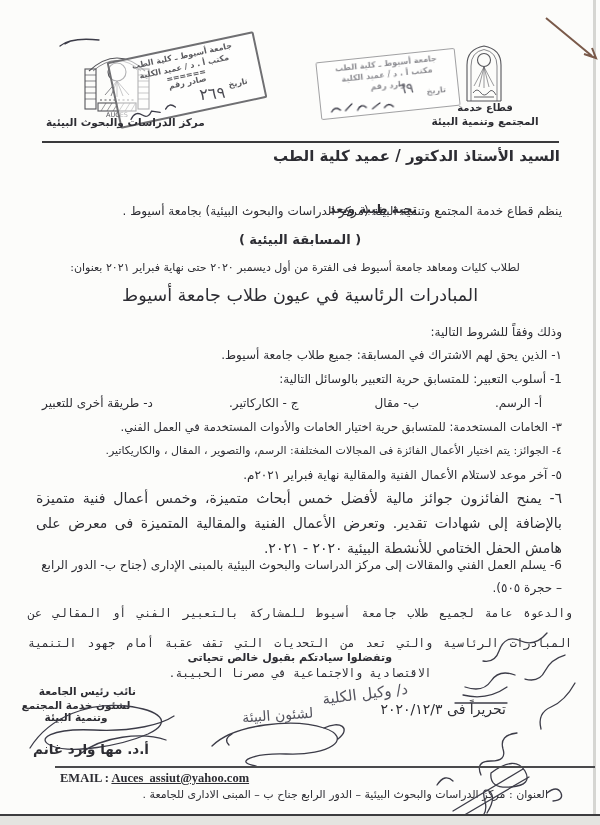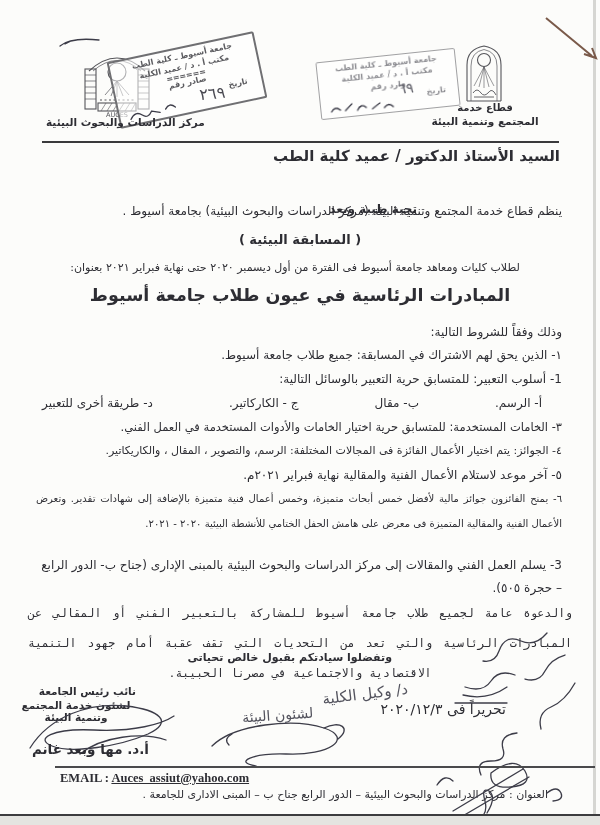--- a/index.html
+++ b/index.html
@@ -53,29 +53,29 @@
   .sector2   { left: 420px; top: 115px; width: 130px; text-align: center; font-size: 10.5px; font-weight: bold; }
 
   .hr-header { left: 42px; top: 141px; width: 517px; height: 2px; background: #3a3a3c; }
 
   
   .addressee   { right: 40px; top: 147px; font-size: 15px; font-weight: bold; }
   .greeting    { right: 183px; top: 180px; font-size: 12px; font-weight: bold; margin-top: 22px; }
   .intro       { right: 38px; left: 38px; top: 204px; font-size: 12px; }
   .competition { left: 0; right: 0; top: 232px; text-align: center; font-size: 13px; font-weight: bold; }
   .audience    { left: 20px; right: 30px; top: 261px; text-align: center; font-size: 11px; white-space: nowrap; }
-  .main-title  { left: 0; right: 0; top: 285px; text-align: center; font-size: 17.5px; font-weight: bold; }
+  .main-title  { left: 0; right: 0; top: 285px; text-align: center; font-size: 17.5px; font-weight: normal; }
   .cond-intro  { right: 38px; top: 325px; font-size: 12px; }
   .cond1 { right: 38px; top: 348px; font-size: 12px; }
   .cond2 { right: 38px; top: 372px; font-size: 12px; }
   .options-row { right: 58px; left: 42px; top: 396px; display: flex; justify-content: space-between; font-size: 12px; }
   .cond3 { right: 38px; top: 420px; font-size: 11.5px; white-space: nowrap; }
   .cond4 { right: 38px; top: 444px; font-size: 11px;  white-space: nowrap; }
   .cond5 { right: 38px; top: 468px; font-size: 12px; }
-  .cond6 { right: 38px; left: 36px; top: 486px; font-size: 10px; line-height: 25px; text-align: justify; text-align-last: right; }
+  .cond6 { right: 38px; left: 36px; top: 486px; font-size: 14px; line-height: 25px; text-align: justify; text-align-last: right; }
   .cond7 { right: 38px; left: 36px; top: 554px; font-size: 12px;   line-height: 23px; }
   .invitation { right: 28px; left: 28px; top: 599px; font-size: 11.5px; line-height: 30px; text-align: justify; text-align-last: center; font-family: Liberation Mono, monospace; }
   .closing { right: 208px; top: 651px; font-size: 11px; font-weight: bold; }
   .written-date { right: 94px; top: 701px; font-size: 14px; }
 
   
   .hw { color: #41414d; font-size: 15px; opacity: .9; }
   .hw1 { left: 322px; top: 685px; transform: rotate(-7deg); }
   .hw2 { left: 242px; top: 707px; transform: rotate(-4deg); font-size: 14px; }
   .ink { stroke: #3c3c48; fill: none; stroke-width: 1.3; stroke-linecap: round; stroke-linejoin: round; }
@@ -172,40 +172,40 @@
   <span>أ- الرسم.</span>
   <span>ب- مقال</span>
   <span>ج - الكاركاتير.</span>
   <span>د- طريقة أخرى للتعبير</span>
 </div>
 
 <div class="abs cond3">٣- الخامات المستخدمة: للمتسابق حرية اختيار الخامات والأدوات المستخدمة في العمل الفني.</div>
 <div class="abs cond4">٤- الجوائز: يتم اختيار الأعمال الفائزة فى المجالات المختلفة: الرسم، والتصوير ، المقال ، والكاريكاتير.</div>
 <div class="abs cond5">٥- آخر موعد لاستلام الأعمال الفنية والمقالية نهاية فبراير ٢٠٢١م.</div>
 <div class="abs cond6">٦- يمنح الفائزون جوائز مالية لأفضل خمس أبحاث متميزة، وخمس أعمال فنية متميزة بالإضافة إلى شهادات تقدير. وتعرض الأعمال الفنية والمقالية المتميزة فى معرض على هامش الحفل الختامي للأنشطة البيئية ٢٠٢٠ - ٢٠٢١.</div>
-<div class="abs cond7">3- يسلم العمل الفني والمقالات إلى مركز الدراسات والبحوث البيئية بالمبنى الإدارى (جناح ب- الدور الرابع – حجرة ٥٠٥).</div>
+<div class="abs cond7">6- يسلم العمل الفني والمقالات إلى مركز الدراسات والبحوث البيئية بالمبنى الإدارى (جناح ب- الدور الرابع – حجرة ٥٠٥).</div>
 <div class="abs invitation">والدعوة عامة لجميع طلاب جامعة أسيوط للمشاركة بالتعبير الفني أو المقالي عن المبادرات الرئاسية والتي تعد من التحديات التي تقف عقبة أمام جهود التنمية الاقتصادية والاجتماعية في مصرنا الحبيبة.</div>
 <div class="abs closing">وتفضلوا سيادتكم بقبول خالص تحياتى</div>
 <div class="abs written-date">تحريراً فى ٢٠٢٠/١٢/٣</div>
 
 <div class="abs hw hw1">د/ وكيل الكلية</div>
 <div class="abs hw hw2">لشئون البيئة</div>
 <svg class="abs ink" style="left:198px;top:712px" width="175" height="60">
   <path d="M14 34 C36 12 96 6 126 16 C156 26 132 44 88 42 C56 41 34 50 58 54"></path>
   <path d="M126 16 C142 8 154 16 140 27"></path>
   <path d="M34 22 q-9 5 -3 11"></path>
 </svg>
 
 <div class="abs vp-title1">نائب رئيس الجامعة</div>
 <div class="abs vp-title2">لشئون خدمة المجتمع وتنمية البيئة</div>
 <svg class="abs ink" style="left:22px;top:694px" width="165" height="78">
   <path d="M8 54 C28 22 68 8 104 12 C138 16 152 28 126 40 C98 52 50 60 30 52 C12 45 30 34 72 36 C112 38 140 30 152 22"></path>
   <path d="M58 60 C80 42 120 38 144 46"></path>
 </svg>
-<div class="abs vp-name">أ.د. مها وبعد غانم</div>
+<div class="abs vp-name">أ.د. مها وارد غانم</div>
 
 <svg class="abs ink" style="left:395px;top:615px" width="205" height="200">
   <path d="M152 18 q-12 14 -26 8 q-16 -7 -22 10 q-4 12 -16 10"></path>
   <path d="M170 40 q-14 4 -20 16 q-6 12 -20 8"></path>
   <path d="M120 60 q-16 -6 -24 6 q-8 12 -26 6"></path>
   <path d="M112 72 q-20 14 -44 8 m-8 8 h52"></path>
   <path d="M180 68 q-10 18 -24 24 q-14 6 -10 22"></path>
   <path d="M122 118 q-18 2 -14 16 q4 12 -12 12 q-16 0 -10 14"></path>
   <path d="M96 158 q24 -18 34 -2 q8 14 -14 16 q-22 2 -20 -14"></path>
 </svg>

